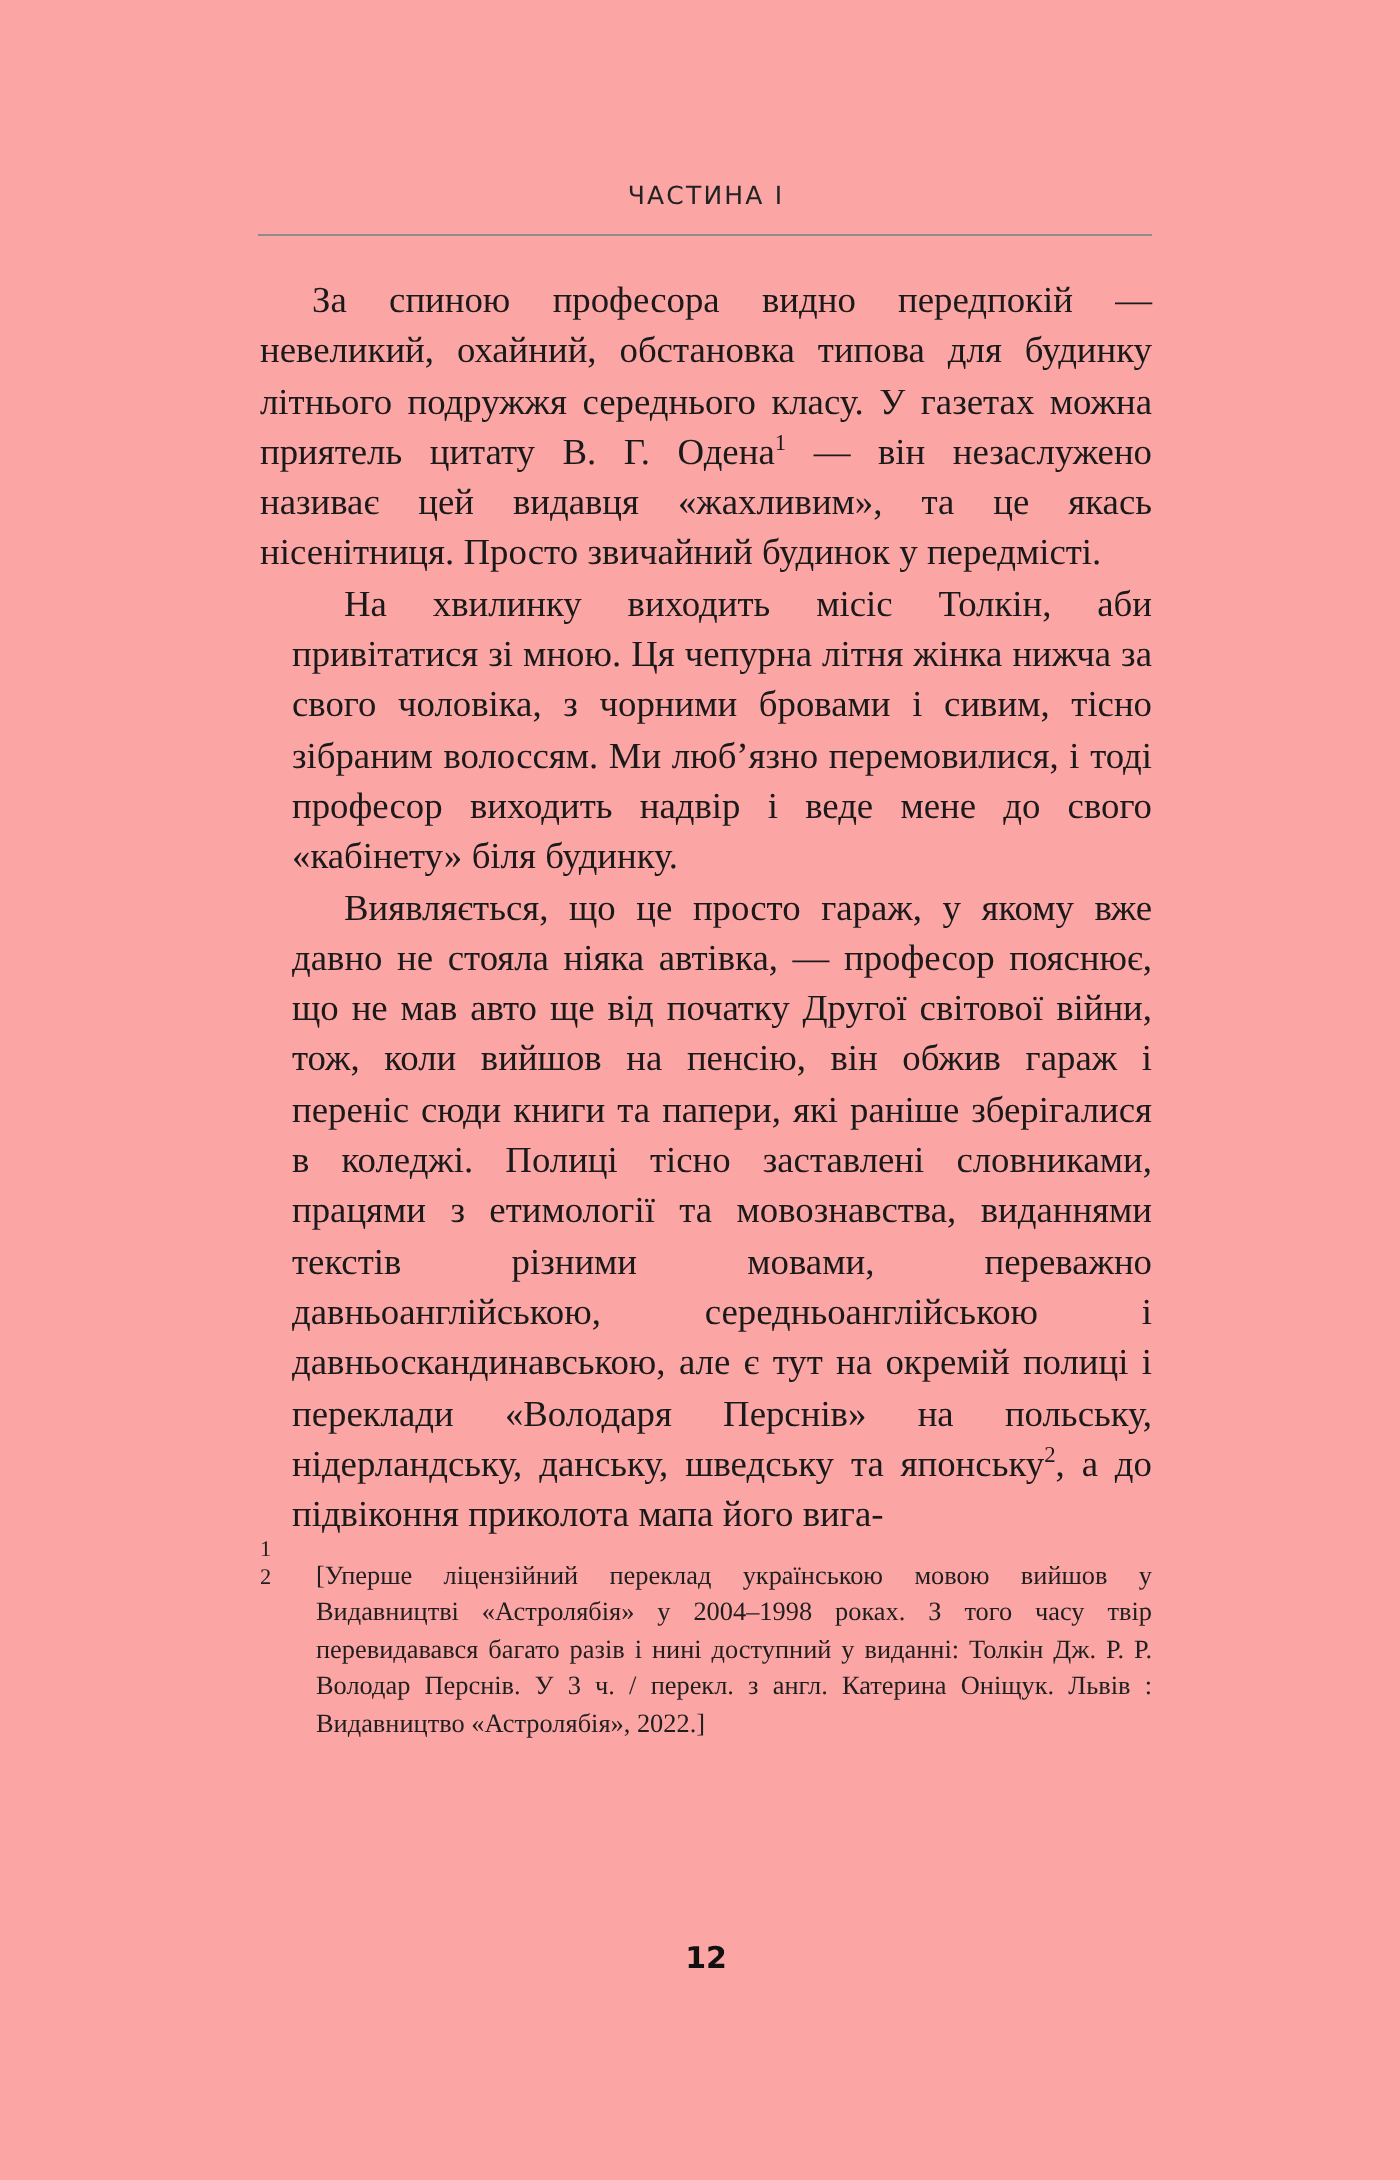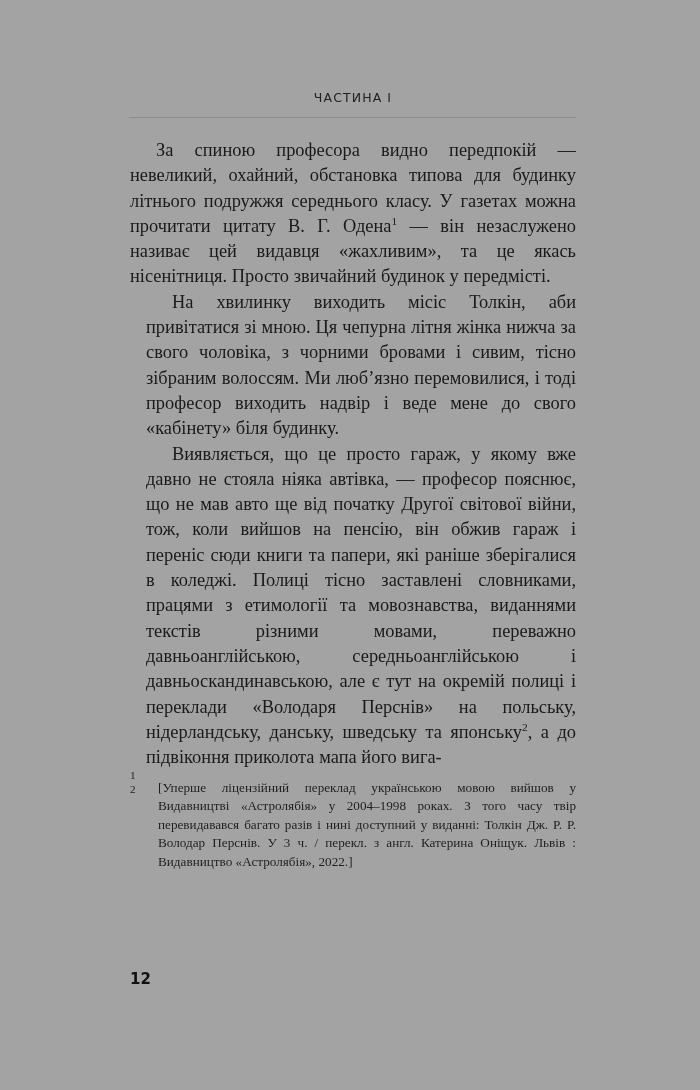--- a/index.html
+++ b/index.html
@@ -4,21 +4,21 @@
 <style>
   html, body {
     margin: 0;
     padding: 0;
     background: #ffffff;
   }
   .page {
     position: relative;
     width: 700px;
     height: 1090px;
-    background: #a3a3a3;
+    background: #fca5a5;
     overflow: hidden;
     font-family: "Liberation Serif", "DejaVu Serif", serif;
     color: #1a1a1a;
     box-sizing: border-box;
   }
 
   
   .running-head {
     position: absolute;
     left: 130px;
@@ -102,39 +102,40 @@
   .fn-text em {
     font-style: italic;
   }
 
   
   .folio {
     position: absolute;
     left: 130px;
     top: 972px;
     width: 446px;
+    text-align: center;
     font-family: "DejaVu Sans", "Liberation Sans", sans-serif;
     font-weight: bold;
     font-size: 15px;
     color: #111111;
     line-height: 1;
   }
 </style>
 </head>
 <body>
 
 <div class="page">
 
   <div class="running-head">ЧАСТИНА I</div>
 
   <div class="head-rule"></div>
 
   <div class="body-col">
 
-    <p class="para indent"><span>За спиною професора видно передпокій — невеликий, охайний, обстановка типова для будинку літнього подружжя середнього класу. У газетах можна прочитати цитату В. Г. Одена</span><sup class="fn-ref">1</sup><span> — він незаслужено називає цей видавця «жахливим», та це якась нісенітниця. Просто звичайний будинок у передмісті.</span></p>
+    <p class="para indent"><span>За спиною професора видно передпокій — невеликий, охайний, обстановка типова для будинку літнього подружжя середнього класу. У газетах можна приятель цитату В. Г. Одена</span><sup class="fn-ref">1</sup><span> — він незаслужено називає цей видавця «жахливим», та це якась нісенітниця. Просто звичайний будинок у передмісті.</span></p>
 
     <p class="para indent">На хвилинку виходить місіс Толкін, аби привітатися зі мною. Ця чепурна літня жінка нижча за свого чоловіка, з чорними бровами і сивим, тісно зібраним волоссям. Ми люб’язно перемовилися, і тоді професор виходить надвір і веде мене до свого «кабінету» біля будинку.</p>
 
     <p class="para indent"><span>Виявляється, що це просто гараж, у якому вже давно не стояла ніяка автівка, — професор пояснює, що не мав авто ще від початку Другої світової війни, тож, коли вийшов на пенсію, він обжив гараж і переніс сюди книги та папери, які раніше зберігалися в коледжі. Полиці тісно заставлені словниками, працями з етимології та мовознавства, виданнями текстів різними мовами, переважно давньоанглійською, середньоанглійською і давньоскандинавською, але є тут на окремій полиці і переклади «Володаря Перснів» на польську, нідерландську, данську, шведську та японську</span><sup class="fn-ref">2</sup><span>, а до підвіконня приколота мапа його вига-</span></p>
 
   </div>
 
   <div class="footnotes">
 
     <div class="footnote">

